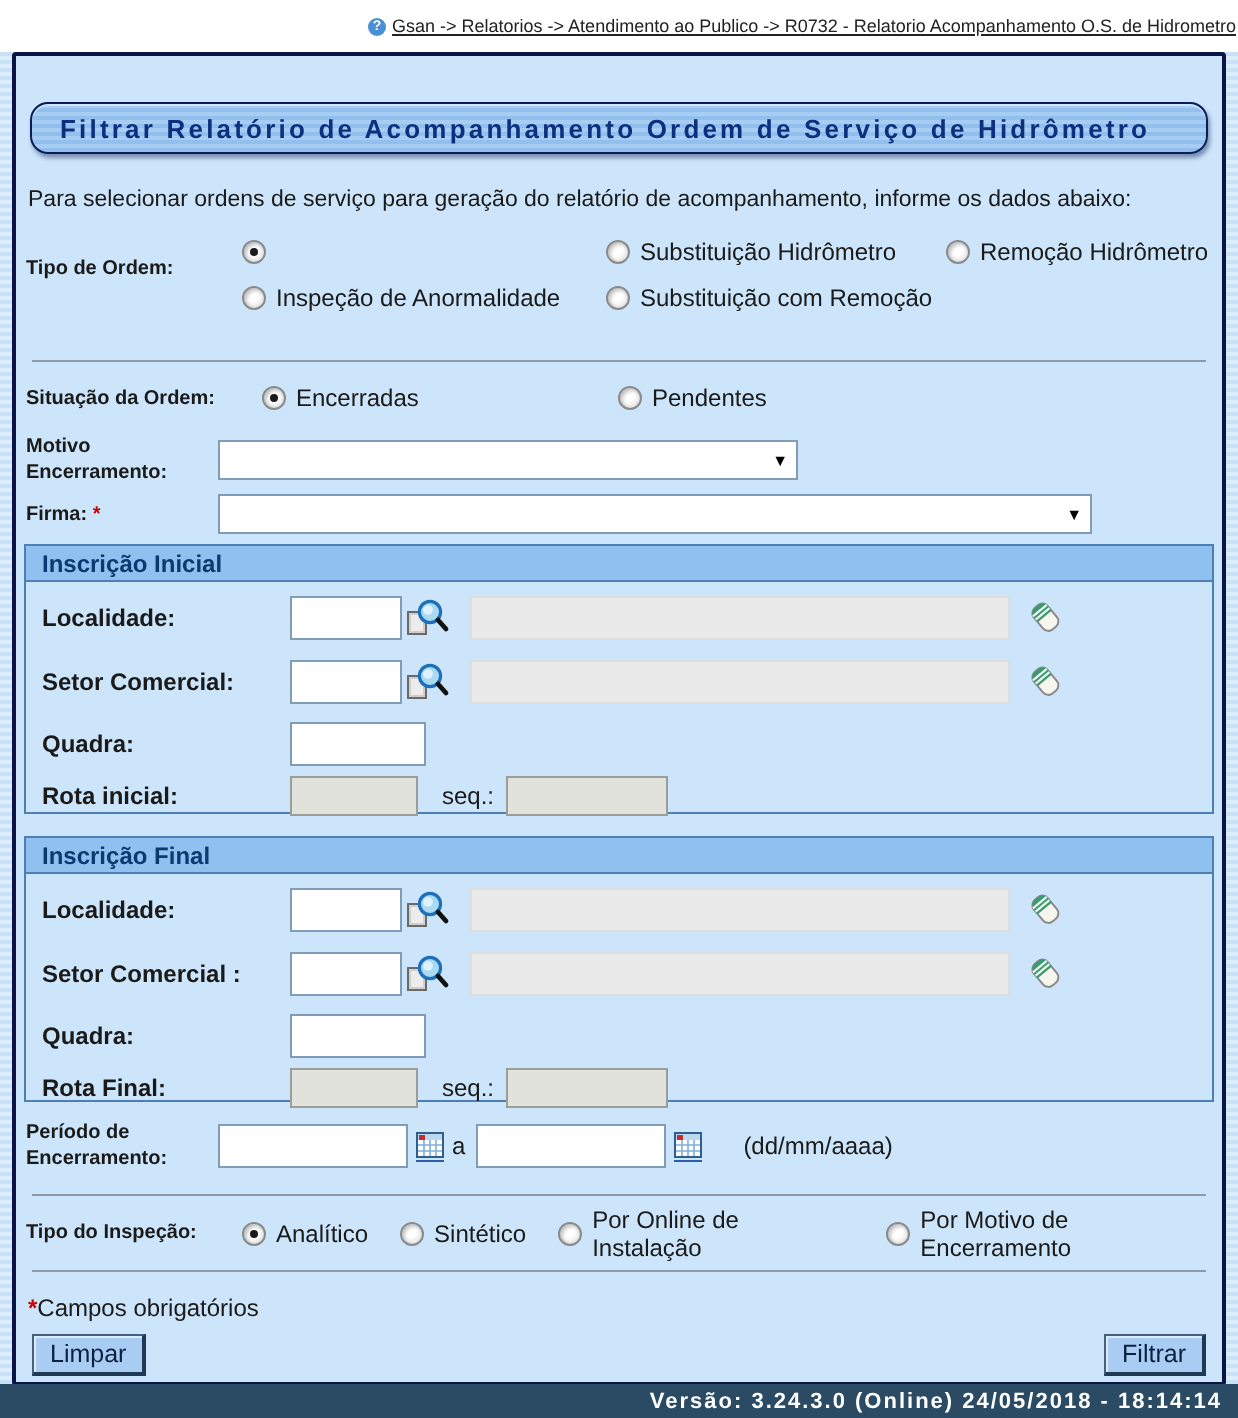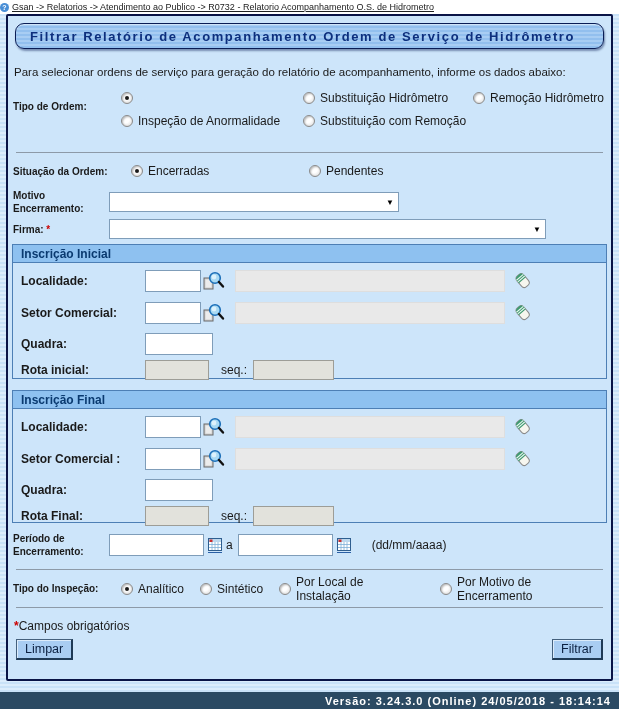--- a/index.html
+++ b/index.html
@@ -6,36 +6,36 @@
   html,body { width:619px; height:709px; overflow:hidden; }
   body {
     font-family: "Liberation Sans", sans-serif;
     font-size: 12px;
     color: #1a1a1a;
     background: repeating-linear-gradient(180deg, #dcedfc 0 2px, #c9e2f8 2px 4px);
     position: relative;
   }
   
   .topbar {
-    height: 14px; background:#ffffff;
-    display:flex; align-items:center; 
+    height: 26px; background:#ffffff;
+    display:flex; align-items:center; justify-content:flex-end;
     gap:3px; padding-right:1px;
   }
   .help-badge {
     width:9px; height:9px; border-radius:50%;
     background:#4a8fd6; color:#fff; font-size:7px; font-weight:bold;
     display:flex; align-items:center; justify-content:center; flex-shrink:0;
   }
   .crumb { font-size:9px; color:#222; text-decoration:underline; white-space:nowrap; }
   
   .panel {
     margin:0 6px; height:667px;
     border:2px solid #0a1446; border-radius:2px;
     background:#cde5fa;
-    padding:7px 3px 0 3px;
+    padding:23px 3px 0 3px;
     overflow:hidden;
   }
   .banner {
     margin:0 4px; height:26px;
     border:1px solid #0a1d55; border-radius:9px;
     background: repeating-linear-gradient(180deg, #a8cdf3 0 2px, #92bfee 2px 4px);
     box-shadow: 1px 2px 2px rgba(15,35,90,.45), inset 0 1px 0 #cfe4f8;
     display:flex; align-items:center; padding-left:14px;
   }
   .banner-title {
@@ -337,21 +337,21 @@
     <label class="radio-item" style="margin-left:12px;">
       <input type="radio" name="tipoRelatorio" checked="true" style="">
       <span class="rlabel">Analítico</span>
     </label>
     <label class="radio-item" style="margin-left:16px;">
       <input type="radio" name="tipoRelatorio" style="">
       <span class="rlabel">Sintético</span>
     </label>
     <label class="radio-item" style="margin-left:16px;">
       <input type="radio" name="tipoRelatorio" style="">
-      <span class="rlabel">Por Local de Instalação</span>
+      <span class="rlabel">Por Online de Instalação</span>
     </label>
     <label class="radio-item" style="margin-left:20px;">
       <input type="radio" name="tipoRelatorio" style="">
       <span class="rlabel">Por Motivo de Encerramento</span>
     </label>
   </div>
 
   <div class="sep"></div>
 
   <div class="note-row" style="margin-top:10px; height:16px;">

